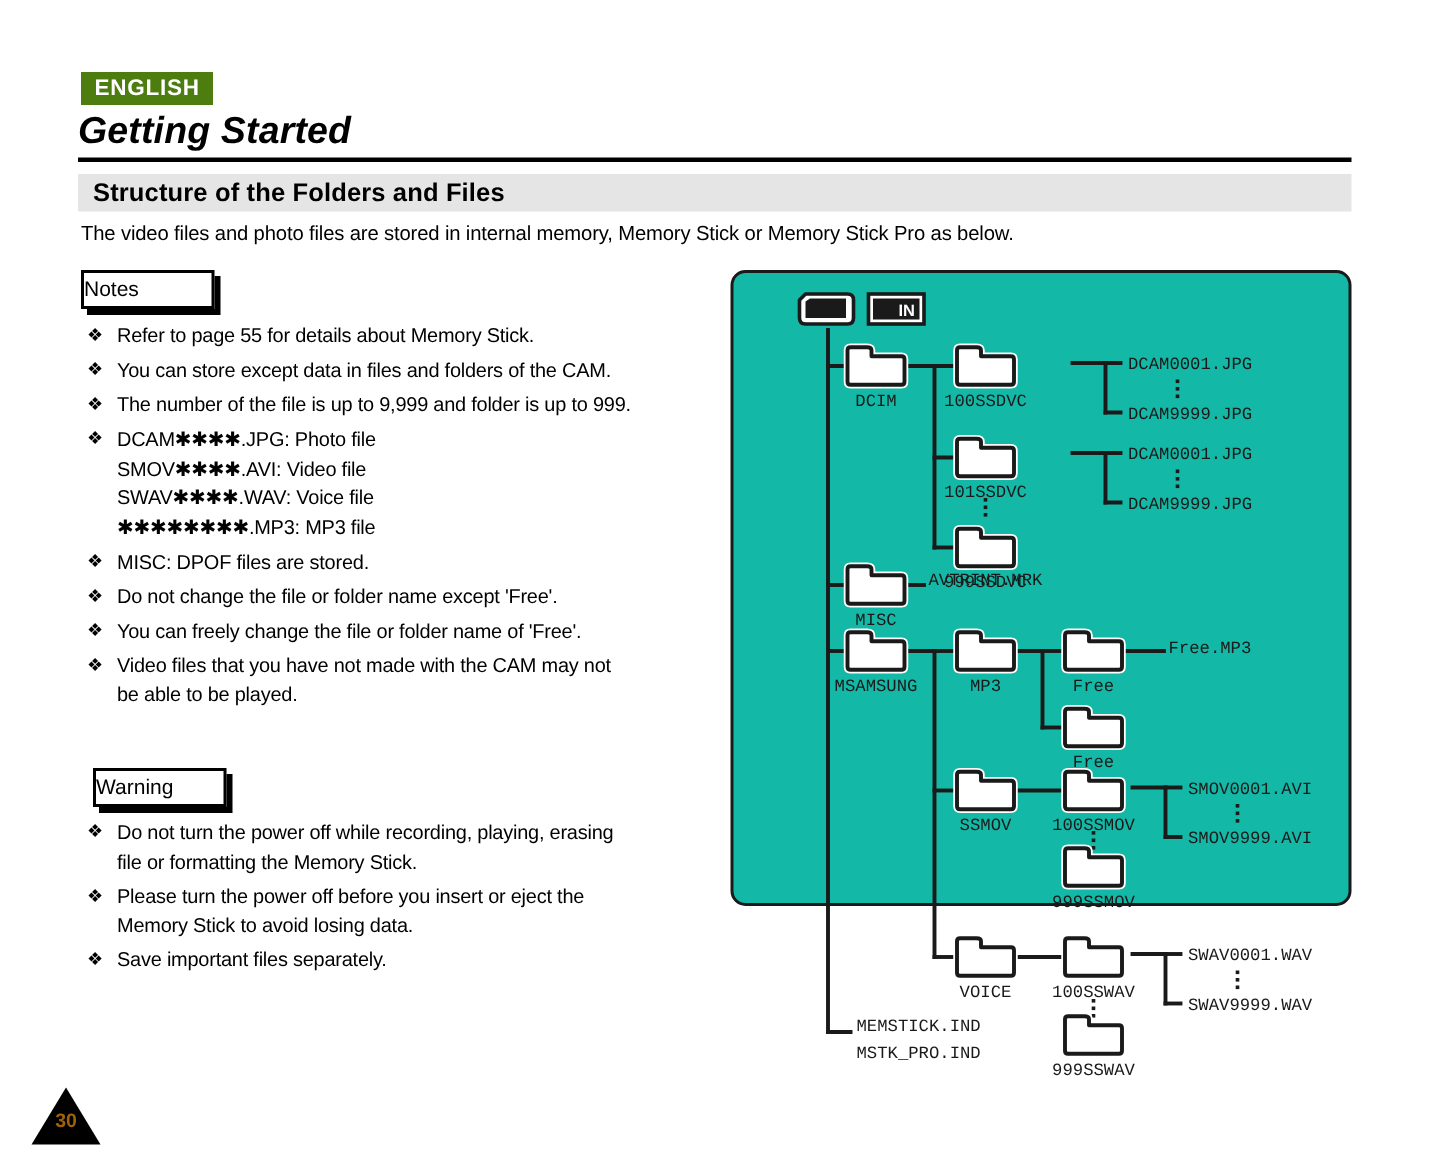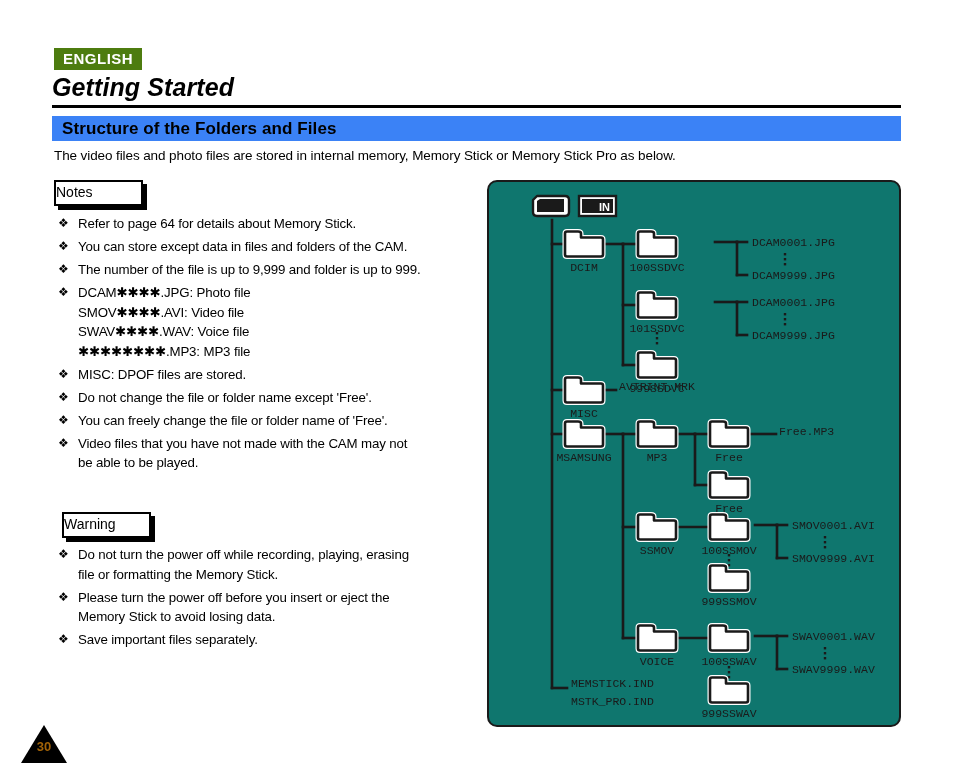--- a/index.html
+++ b/index.html
@@ -47,21 +47,21 @@
     background: #000000;
   }
 
   
   .section-bar {
     position: absolute;
     left: 52px;
     top: 116px;
     width: 849px;
     height: 25px;
-    background: #3b82f6;
+    background: #e5e5e5;
   }
   .section-bar-title {
     position: absolute;
     left: 10px;
     top: 3px;
     font-size: 17px;
     font-weight: bold;
     letter-spacing: 0.1px;
   }
 
@@ -118,22 +118,22 @@
     letter-spacing: -0.15px;
     white-space: pre-line;
   }
 
   
   .diagram-panel {
     position: absolute;
     left: 487px;
     top: 180px;
     width: 414px;
-    height: 547px;
-    background: #0f766e;
+    height: 424px;
+    background: #14b8a6;
     border: 2px solid #1a1a1a;
     border-radius: 10px;
     box-sizing: border-box;
   }
   .diagram-svg {
     position: absolute;
     left: 0;
     top: 0;
   }
 
@@ -168,21 +168,21 @@
   <div class="section-bar-title">Structure of the Folders and Files</div>
 </div>
 <div class="intro-text">The video files and photo files are stored in internal memory, Memory Stick or Memory Stick Pro as below.</div>
 
 <div class="callout-box" id="notes-box">
   <span>Notes</span>
 </div>
 <div class="bullet-list" id="notes-list">
     <div class="bullet-row">
       <span class="bullet-mark">❖</span>
-      <span class="bullet-text">Refer to page 64 for details about Memory Stick.</span>
+      <span class="bullet-text">Refer to page 55 for details about Memory Stick.</span>
     </div>
     <div class="bullet-row">
       <span class="bullet-mark">❖</span>
       <span class="bullet-text">You can store except data in files and folders of the CAM.</span>
     </div>
     <div class="bullet-row">
       <span class="bullet-mark">❖</span>
       <span class="bullet-text">The number of the file is up to 9,999 and folder is up to 999.</span>
     </div>
     <div class="bullet-row">

